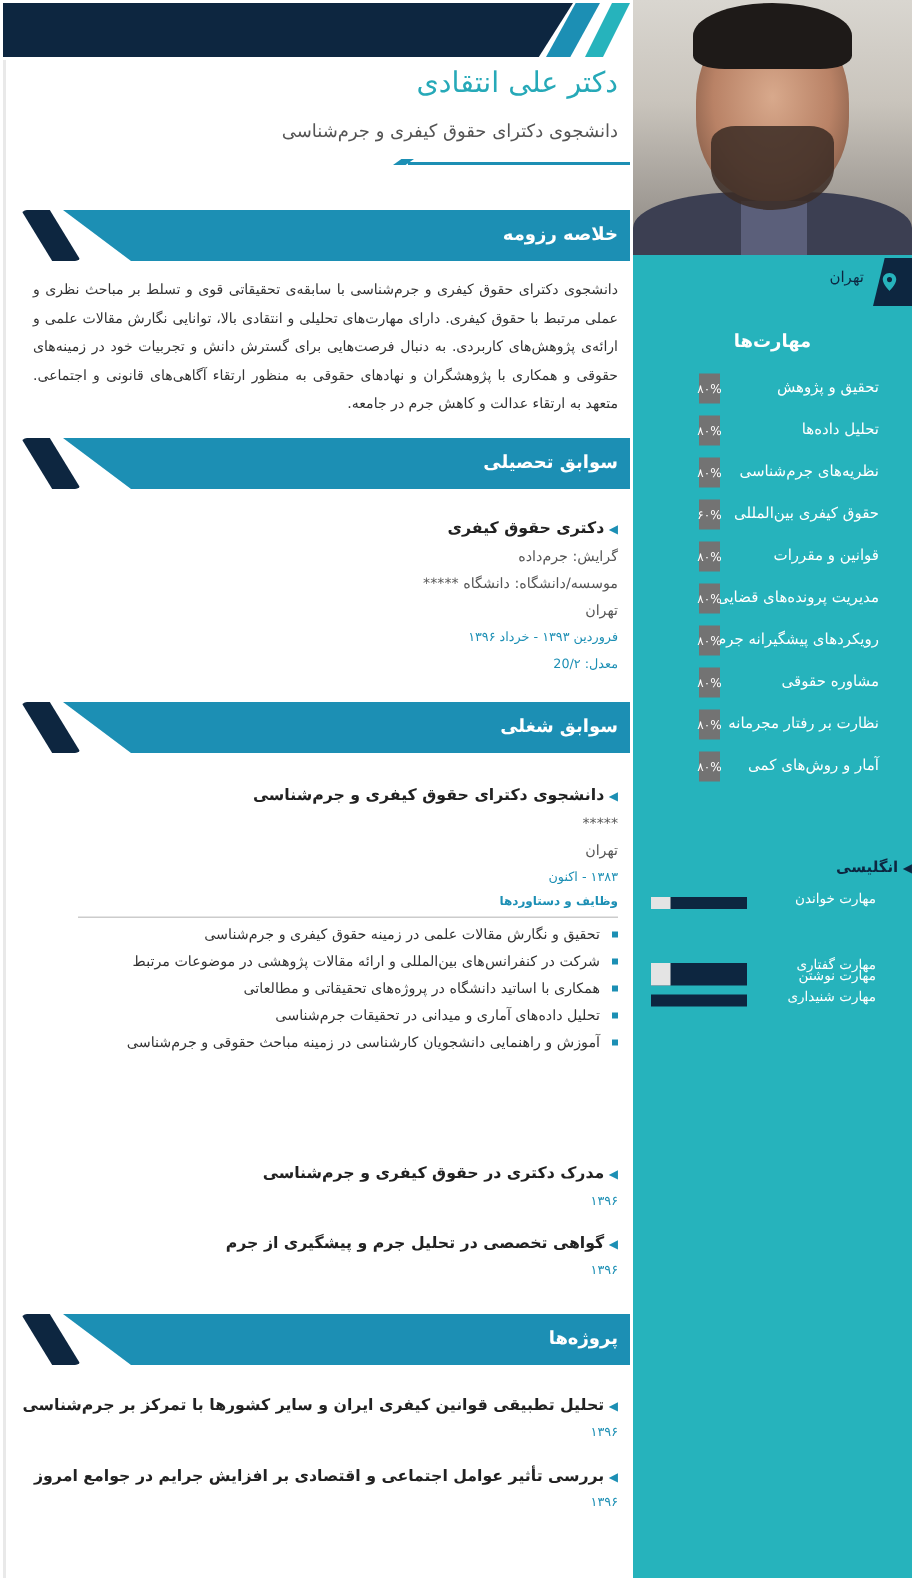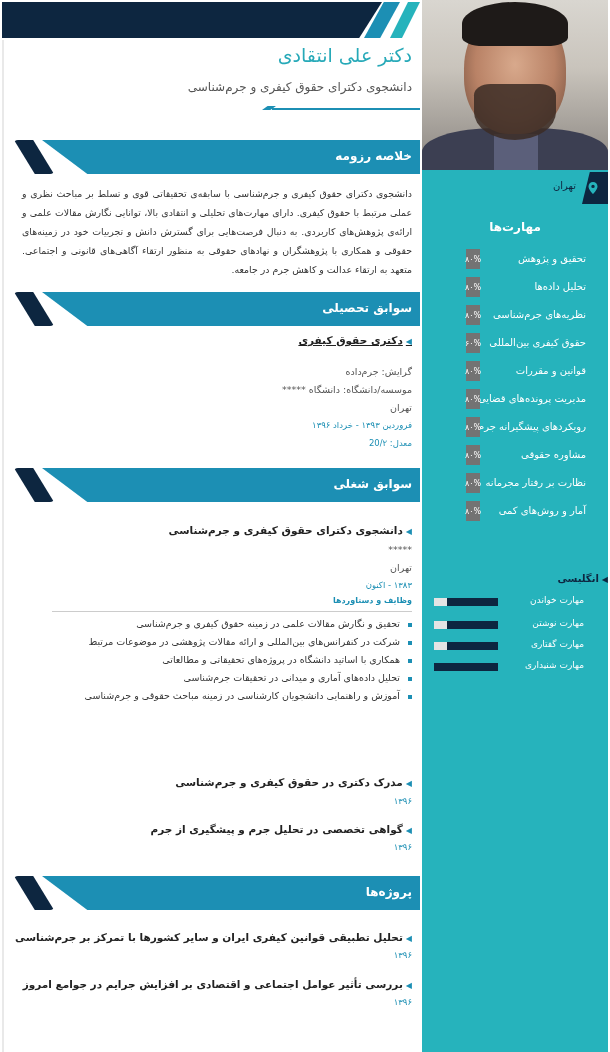--- a/index.html
+++ b/index.html
@@ -91,21 +91,21 @@
     <div class="bar"></div>
     <div class="label">خلاصه رزومه</div>
   </div>
   <div class="summary">دانشجوی دکترای حقوق کیفری و جرم‌شناسی با سابقه‌ی تحقیقاتی قوی و تسلط بر مباحث نظری و عملی مرتبط با حقوق کیفری. دارای مهارت‌های تحلیلی و انتقادی بالا، توانایی نگارش مقالات علمی و ارائه‌ی پژوهش‌های کاربردی. به دنبال فرصت‌هایی برای گسترش دانش و تجربیات خود در زمینه‌های حقوقی و همکاری با پژوهشگران و نهادهای حقوقی به منظور ارتقاء آگاهی‌های قانونی و اجتماعی. متعهد به ارتقاء عدالت و کاهش جرم در جامعه.</div>
 
   <div class="sec-head" style="top:292px;">
     <div class="dark-tab"></div>
     <div class="bar"></div>
     <div class="label">سوابق تحصیلی</div>
   </div>
-  <div class="entry-title" style="top:334px;text-decoration:underline;"><span class="arrow">◀</span><span>دکتری حقوق کیفری</span></div>
+  <div class="entry-title" style="top:346px;"><span class="arrow">◀</span><span>دکتری حقوق کیفری</span></div>
   <div class="entry-line" style="top:366px;">گرایش: جرم‌داده</div>
   <div class="entry-line" style="top:384px;">موسسه/دانشگاه: دانشگاه *****</div>
   <div class="entry-line" style="top:402px;">تهران</div>
   <div class="entry-date" style="top:420px;margin-left:20px;">فروردین ۱۳۹۳ - خرداد ۱۳۹۶</div>
   <div class="entry-date" style="top:438px;">معدل: 20/۲</div>
 
   <div class="sec-head" style="top:468px;">
     <div class="dark-tab"></div>
     <div class="bar"></div>
     <div class="label">سوابق شغلی</div>
@@ -200,21 +200,21 @@
 
 
     <div class="lang-name" style="top:573px; right:0;"><span style="color:#0d2640;font-size:8px;margin-left:3px;">◀</span><span>انگلیسی</span></div>
 
     <div class="lang-row" style="top:594px;">
         <span class="lang-label">مهارت خواندن</span>
         <div class="lang-bar">
           <div class="rest" style="width:20%;"></div>
         </div>
       </div>
-    <div class="lang-row" style="top:617px;padding-left:15px;">
+    <div class="lang-row" style="top:645px;padding-left:15px;">
         <span class="lang-label">مهارت نوشتن</span>
         <div class="lang-bar">
           <div class="rest" style="width:20%;"></div>
         </div>
       </div>
     <div class="lang-row" style="top:638px;">
         <span class="lang-label">مهارت گفتاری</span>
         <div class="lang-bar">
           <div class="rest" style="width:20%;"></div>
         </div>

